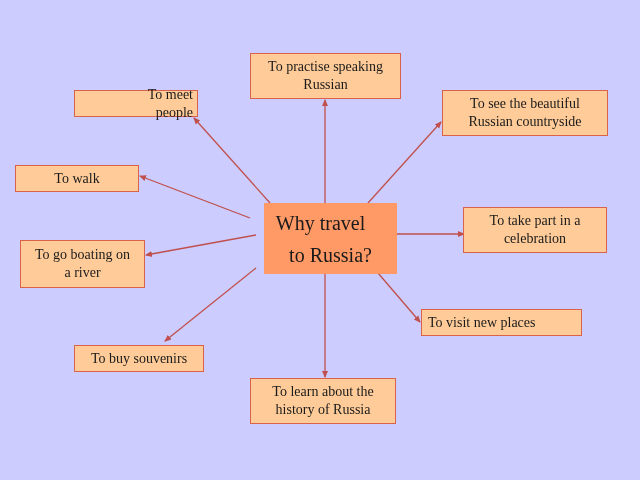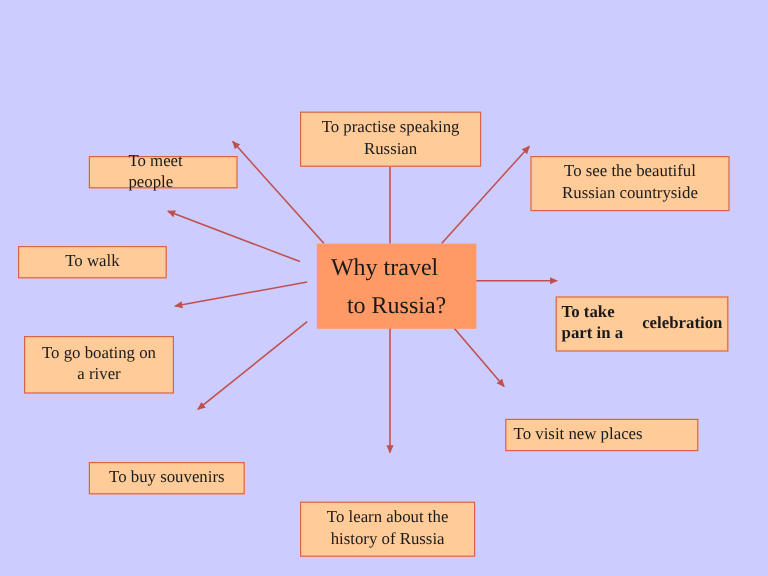--- a/index.html
+++ b/index.html
@@ -10,24 +10,23 @@
   }
   svg.links { position: absolute; left: 0; top: 0; width: 640px; height: 480px; }
   .box {
     position: absolute;
     box-sizing: border-box;
     background: #ffcc99;
     border: 1.5px solid #d9624a;
     color: #1a1a1a;
     font-size: 14px;
     line-height: 18px;
-    text-align: left;
+    text-align: right;
     display: flex; align-items: center; justify-content: center;
     padding: 0 4px;
-    margin-top: 40px;
   }
   .center {
     position: absolute;
     box-sizing: border-box;
     background: #ff9966;
     color: #1a1a1a;
     font-size: 20px;
     line-height: 24px;
     display: flex; flex-direction: column; align-items: center; justify-content: center;
   }
@@ -71,21 +70,21 @@
 
 <div class="box" style="left:442px; top:90px; width:166px; height:46px; flex-direction:column;">
   <span>To see the beautiful</span>
   <span>Russian countryside</span>
 </div>
 
 <div class="box" style="left:15px; top:165px; width:124px; height:27px;">
   <span>To walk</span>
 </div>
 
-<div class="box" style="left:463px; top:207px; width:144px; height:46px; flex-direction:row;font-weight:bold;">
+<div class="box" style="left:463px; top:207px; width:144px; height:46px; flex-direction:column;">
   <span>To take part in a</span>
   <span>celebration</span>
 </div>
 
 <div class="box" style="left:20px; top:240px; width:125px; height:48px; flex-direction:column;">
   <span>To go boating on</span>
   <span>a river</span>
 </div>
 
 <div class="box" style="left:421px; top:309px; width:161px; height:27px; justify-content:flex-start; padding-left:6px;">

